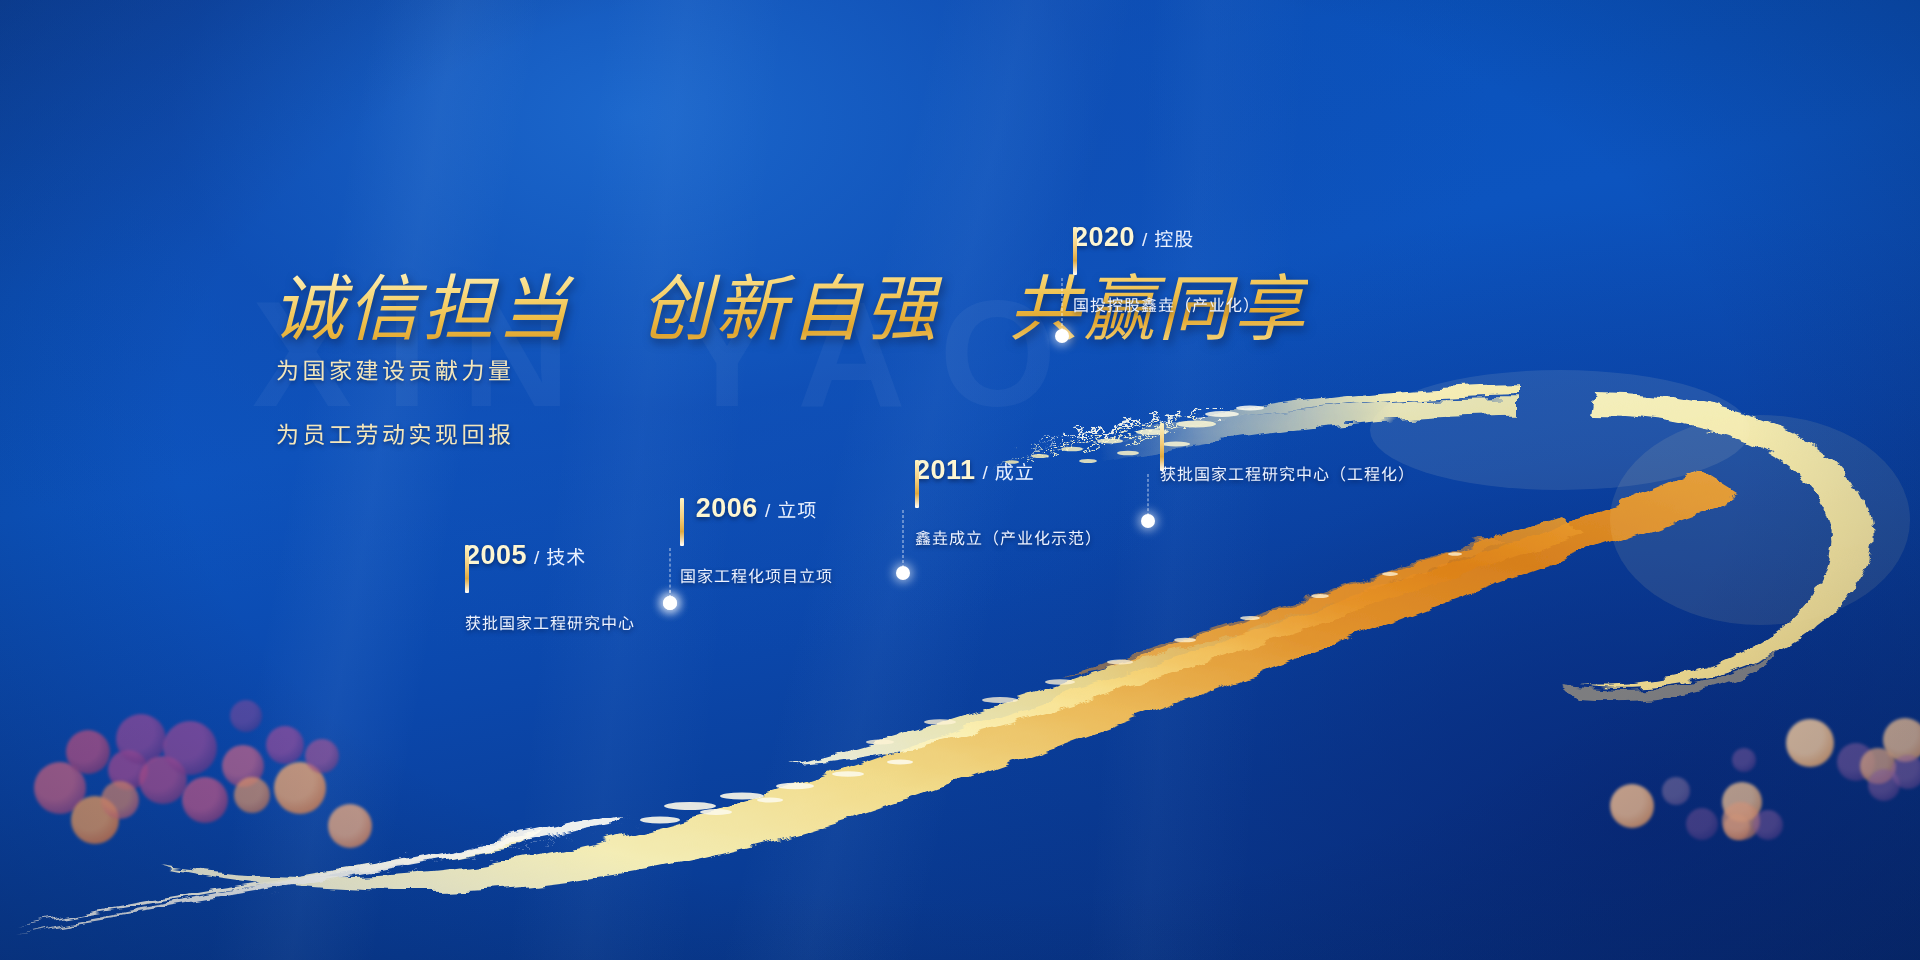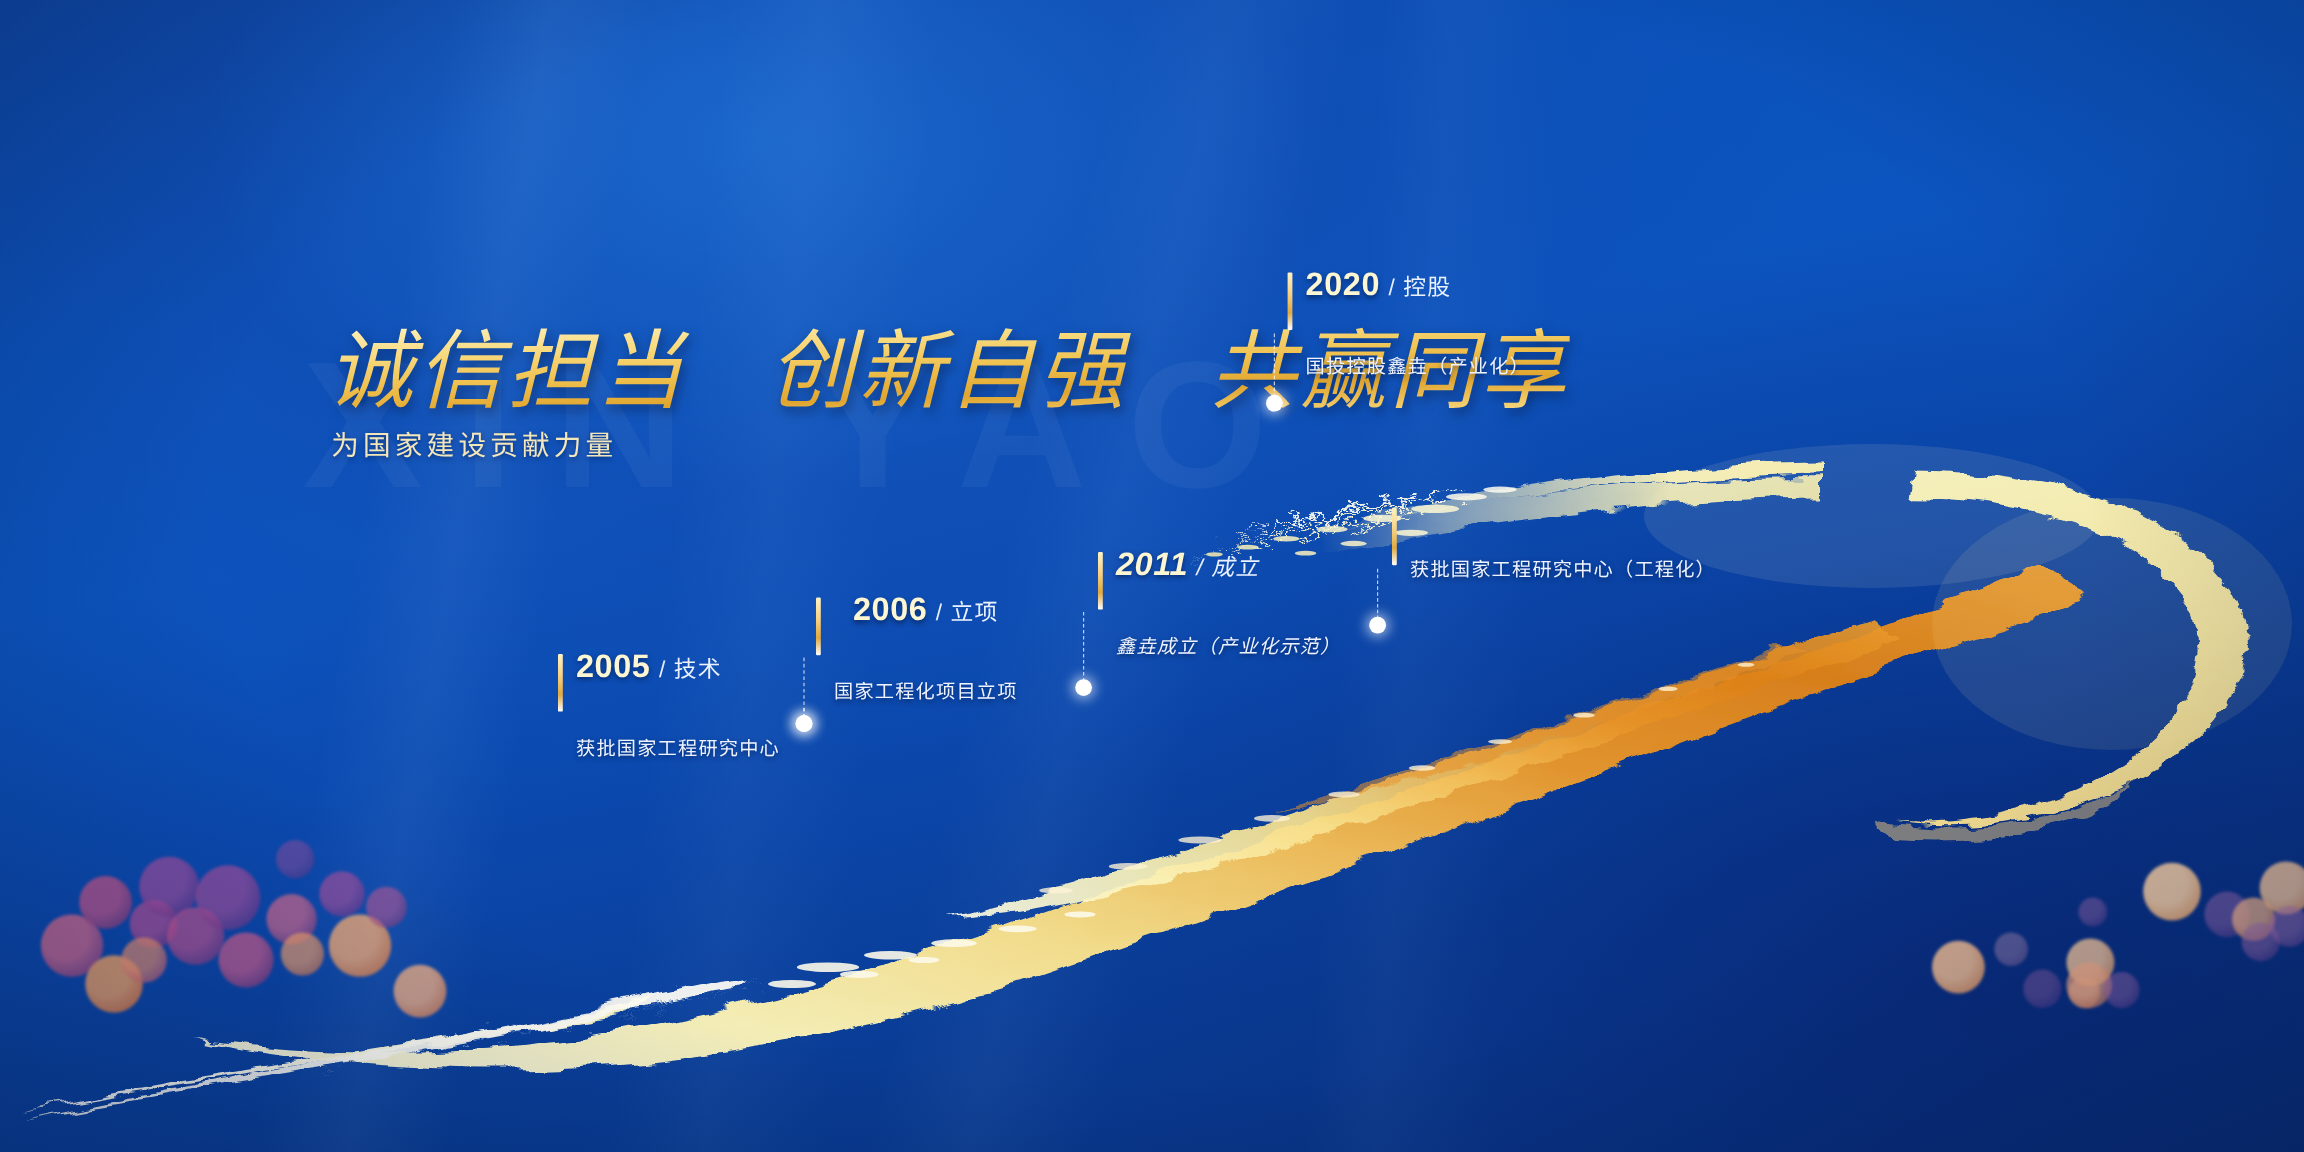--- a/index.html
+++ b/index.html
@@ -111,21 +111,20 @@
   }
   .leader {
     position: absolute;
     width: 0;
     border-left: 1px dashed rgba(255,255,255,0.72);
     transform: translateX(-0.5px);
   }
 
   .event {
     position: absolute;
-    padding-left: 15px;
     white-space: nowrap;
   }
   .event::before {
     content: "";
     position: absolute;
     left: 0; top: 3px;
     width: 4px; height: 48px;
     background: linear-gradient(180deg, #fdf3c4 0%, #f6cf7e 40%, #e0a93f 70%, #ffffff 100%);
     border-radius: 1px;
   }
@@ -389,38 +388,39 @@
   <div class="headline">
     <span>诚信担当</span>
     <span class="gap"></span>
     <span>创新自强</span>
     <span class="gap"></span>
     <span>共赢同享</span>
   </div>
 
   <div class="sublines">
     <div class="subline">为国家建设贡献力量</div>
+    <div class="subline">为员工劳动实现回报</div>
   </div>
 
   <div id="timelineLayer">
       <div class="leader" style="left: 670px; top: 590px; height: 13px;"></div>
       <div class="dot" style="left: 670px; top: 603px;"></div>
       <div class="event" style="left: 465px; top: 542px;">
         <div class="event-top"><span class="event-year">2005</span><span class="event-sep">/</span><span class="event-tag">技术</span></div>
         <div class="event-desc">获批国家工程研究中心</div>
       </div>
       <div class="leader" style="left: 670px; top: 548px; height: 50px;"></div>
       <div class="dot" style="left: 670px; top: 603px;"></div>
       <div class="event" style="left: 680px; top: 495px; text-align: center;">
         <div class="event-top"><span class="event-year">2006</span><span class="event-sep">/</span><span class="event-tag">立项</span></div>
         <div class="event-desc">国家工程化项目立项</div>
       </div>
       <div class="leader" style="left: 903px; top: 510px; height: 58px;"></div>
       <div class="dot" style="left: 903px; top: 573px;"></div>
-      <div class="event" style="left: 915px; top: 457px; font-style: italic;">
+      <div class="event" style="left: 915px; top: 457px;">
         <div class="event-top"><span class="event-year">2011</span><span class="event-sep">/</span><span class="event-tag">成立</span></div>
         <div class="event-desc">鑫垚成立（产业化示范）</div>
       </div>
       <div class="leader" style="left: 1148px; top: 474px; height: 42px;"></div>
       <div class="dot" style="left: 1148px; top: 521px;"></div>
       <div class="event" style="left: 1160px; top: 420px;">
         <div class="event-desc">获批国家工程研究中心（工程化）</div>
       </div>
       <div class="leader" style="left: 1062px; top: 278px; height: 58px;"></div>
       <div class="dot" style="left: 1062px; top: 336px;"></div>

